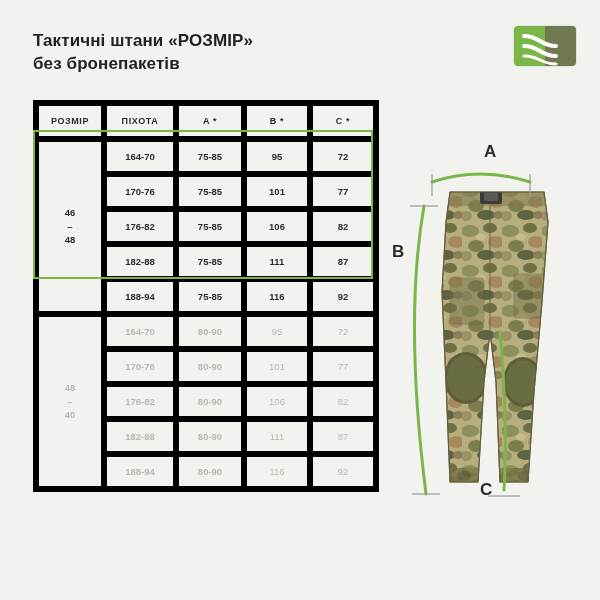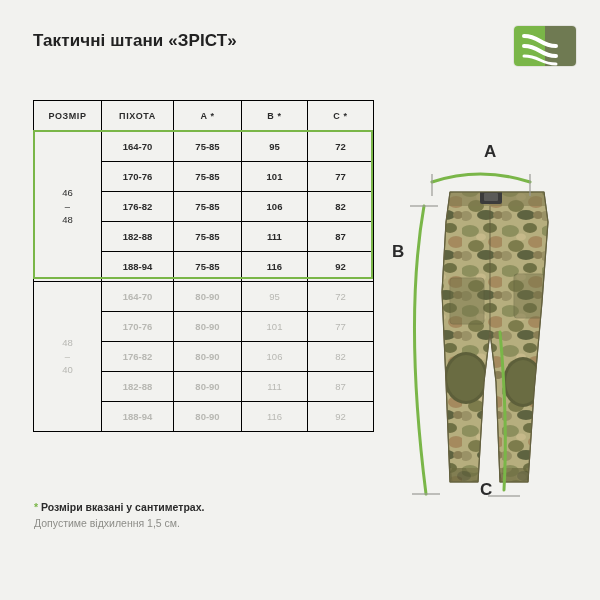--- a/index.html
+++ b/index.html
@@ -59,21 +59,21 @@
     top: 100px;
     width: 340px;
   }
   table.size-table {
     border-collapse: collapse;
     width: 340px;
     table-layout: fixed;
   }
   table.size-table th,
   table.size-table td {
-    border: 1px solid #000000;
+    border: 6px solid #000000;
     text-align: center;
     font-size: 9.5px;
     height: 29px;
     padding: 0;
     background: transparent;
   }
   table.size-table thead th {
     font-size: 9px;
     font-weight: bold;
     letter-spacing: .6px;
@@ -81,21 +81,21 @@
     color: #2b2b2b;
   }
   col.c-size { width: 68px; }
   col.c-h    { width: 72px; }
   col.c-a    { width: 68px; }
   col.c-b    { width: 66px; }
   col.c-c    { width: 66px; }
 
   td.size-cell {
     font-size: 15px;
-    font-weight: normal;
+    font-weight: bold;
     line-height: 1.45;
     color: #2b2b2b;
   }
   td.val { font-weight: bold; font-size: 10px; }
   td.val-light { font-weight: bold; font-size: 10px; color:#adada8; }
   td.dim { color: #b4b4af; font-weight: normal; font-size: 10px; }
   tr.faded td { color: #b8b8b3; }
   tr.faded td.size-cell { color: #b8b8b3; }
 
   
@@ -158,21 +158,22 @@
     <div class="stripe-a"></div>
     <div class="stripe-b"></div>
     <svg viewBox="0 0 62 40" width="62" height="40">
       <path d="M10 10 C 26 10, 26 20, 42 20" stroke="#ffffff" stroke-width="4" fill="none" stroke-linecap="round"></path>
       <path d="M10 20 C 26 20, 26 30, 42 30" stroke="#ffffff" stroke-width="4" fill="none" stroke-linecap="round"></path>
       <path d="M10 30 C 26 30, 26 38, 42 38" stroke="#ffffff" stroke-width="3" fill="none" stroke-linecap="round"></path>
     </svg>
   </div>
 
   <div class="title">
-    <span>Тактичні штани «ЗРІСТ»</span>
+    <span>Тактичні штани «РОЗМІР»</span>
+    <span class="line2">без бронепакетів</span>
   </div>
 
   <div class="table-wrap">
     <table class="size-table">
       <colgroup>
         <col class="c-size">
           <col class="c-h">
           <col class="c-a">
           <col class="c-b">
           <col class="c-c">
@@ -258,26 +259,20 @@
           <td class="val-light">80-90</td>
           <td class="dim">116</td>
           <td class="dim">92</td>
         </tr>
       </tbody>
     </table>
   </div>
 
   <div class="highlight-box"></div>
 
-  <div class="footnote">
-    <div class="l1">
-      <span class="star">*</span><span>Розміри вказані у сантиметрах.</span>
-    </div>
-    <div class="l2">Допустиме відхилення 1,5 см.</div>
-  </div>
 
   <div class="illus">
 
     <div class="marker m-a">A</div>
     <div class="marker m-b">B</div>
     <div class="marker m-c">C</div>
 
     <svg class="pants" viewBox="0 0 150 330" width="150" height="330">
       <defs>
         <pattern id="camo" patternUnits="userSpaceOnUse" width="40" height="40">

